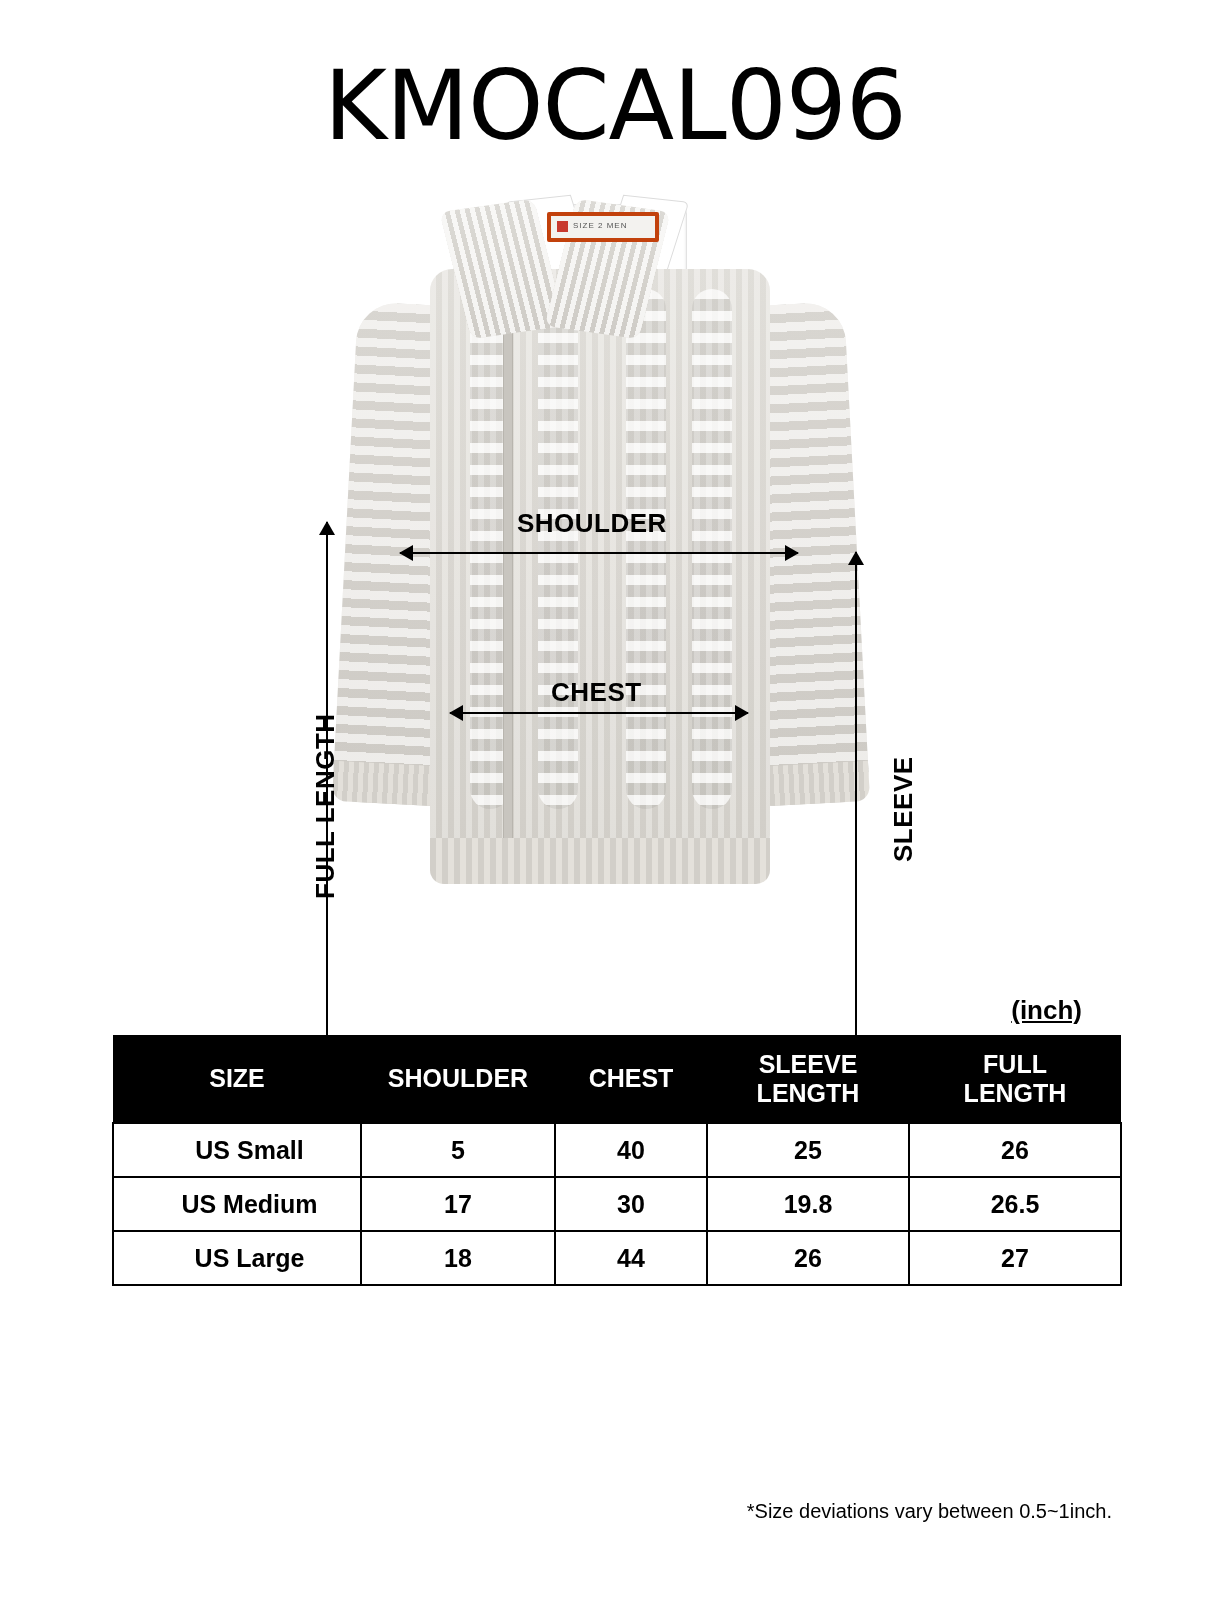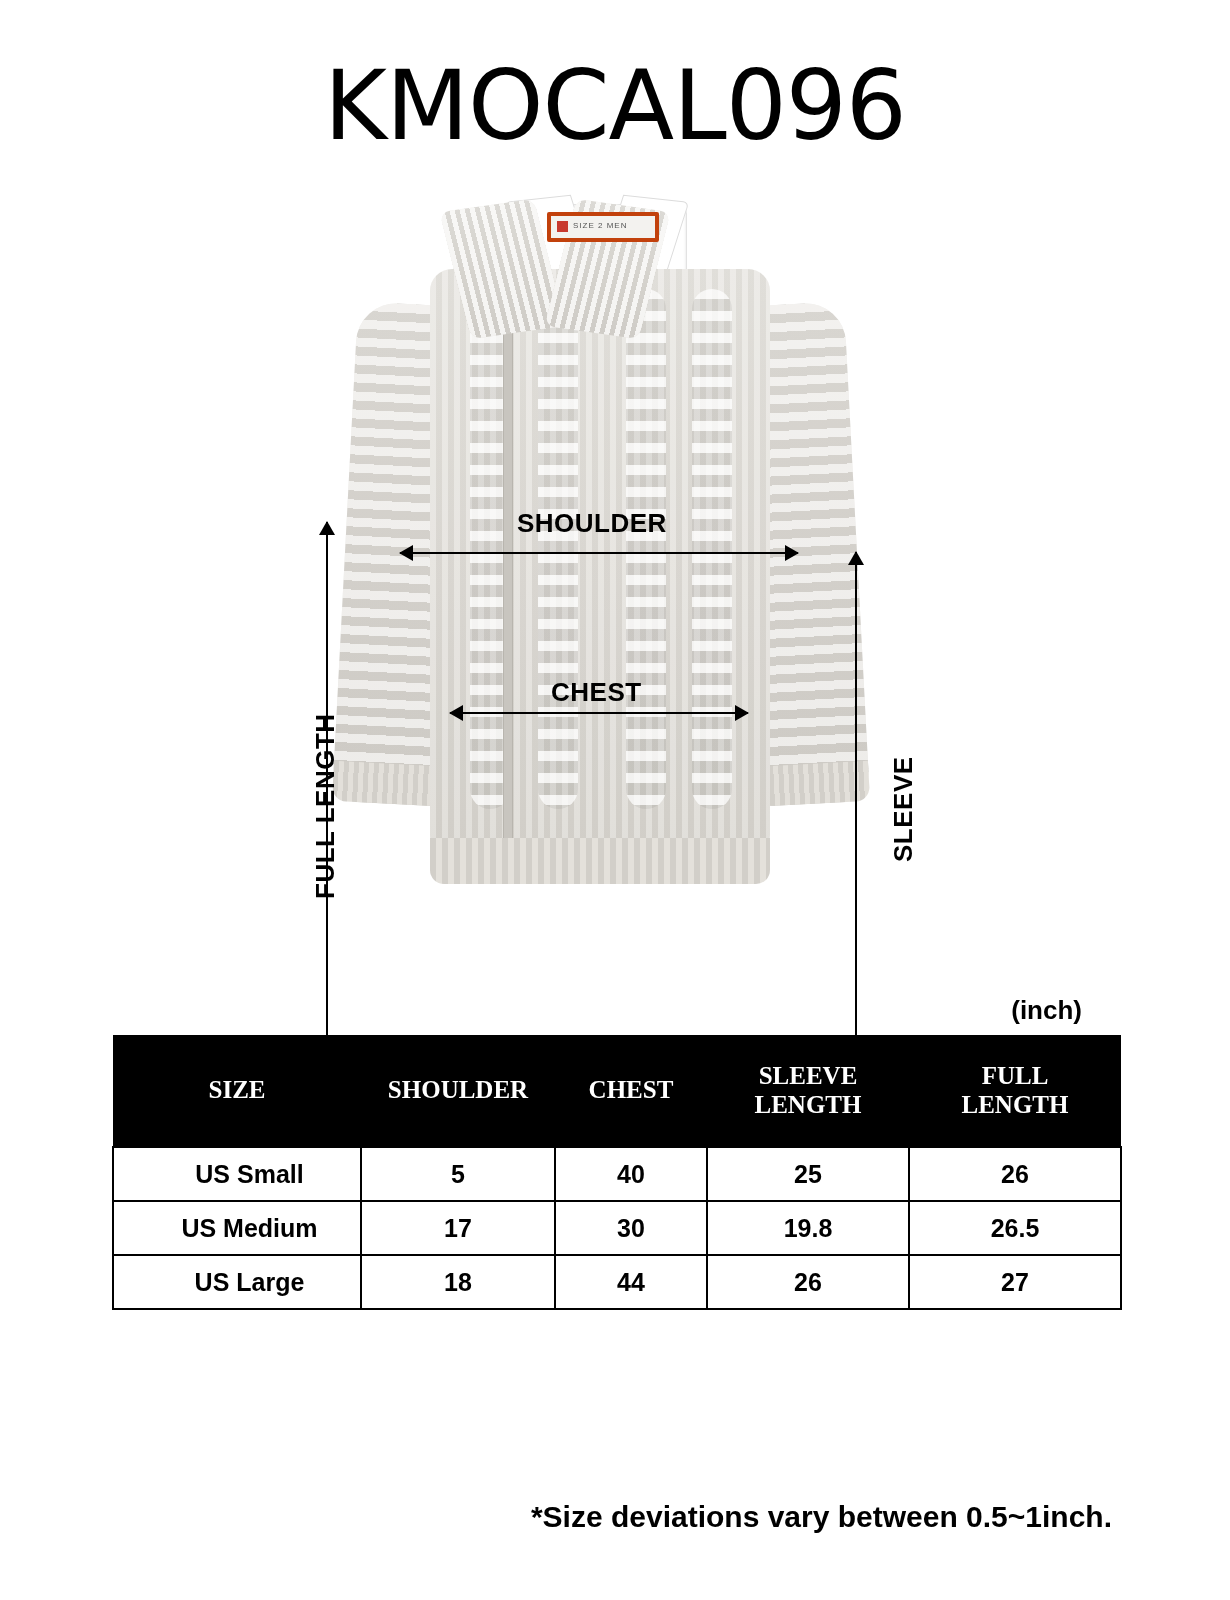--- a/index.html
+++ b/index.html
@@ -290,61 +290,62 @@
     border-top: 14px solid #000;
   }
 
   
   .unit {
     position: absolute;
     right: 148px;
     top: 995px;
     font-size: 26px;
     font-weight: bold;
+    text-decoration: underline;
   }
   table.size-table {
     position: absolute;
     left: 112px;
     top: 1035px;
     width: 1008px;
     border-collapse: collapse;
     table-layout: fixed;
   }
   table.size-table th {
     background: #000000;
     color: #ffffff;
     font-size: 25px;
     font-weight: bold;
     padding: 14px 4px;
     line-height: 1.15;
     text-align: center;
     border: none;
   }
-  table.size-table thead tr { height: 112px; font-family: Liberation Serif, serif; }
+  table.size-table thead tr { height: 88px; }
   table.size-table td {
     border: 2px solid #000;
     text-align: center;
     font-size: 25px;
     font-weight: bold;
     height: 52px;
     padding: 0;
   }
   table.size-table td.size-cell { width: 248px; padding-left: 25px; }
   table.size-table col.c-size { width: 248px; }
   table.size-table col.c-sh { width: 194px; }
   table.size-table col.c-ch { width: 152px; }
   table.size-table col.c-sl { width: 202px; }
   table.size-table col.c-fl { width: 212px; }
 
   .note {
     position: absolute;
     right: 118px;
     top: 1500px;
-    font-size: 30px;
-    font-weight: bold;
+    font-size: 20px;
+    font-weight: normal;
   }
 </style>
 </head>
 <body>
 
 <h1 class="title">KMOCAL096</h1>
 
 <div class="illus">
 
   <div class="garment">

